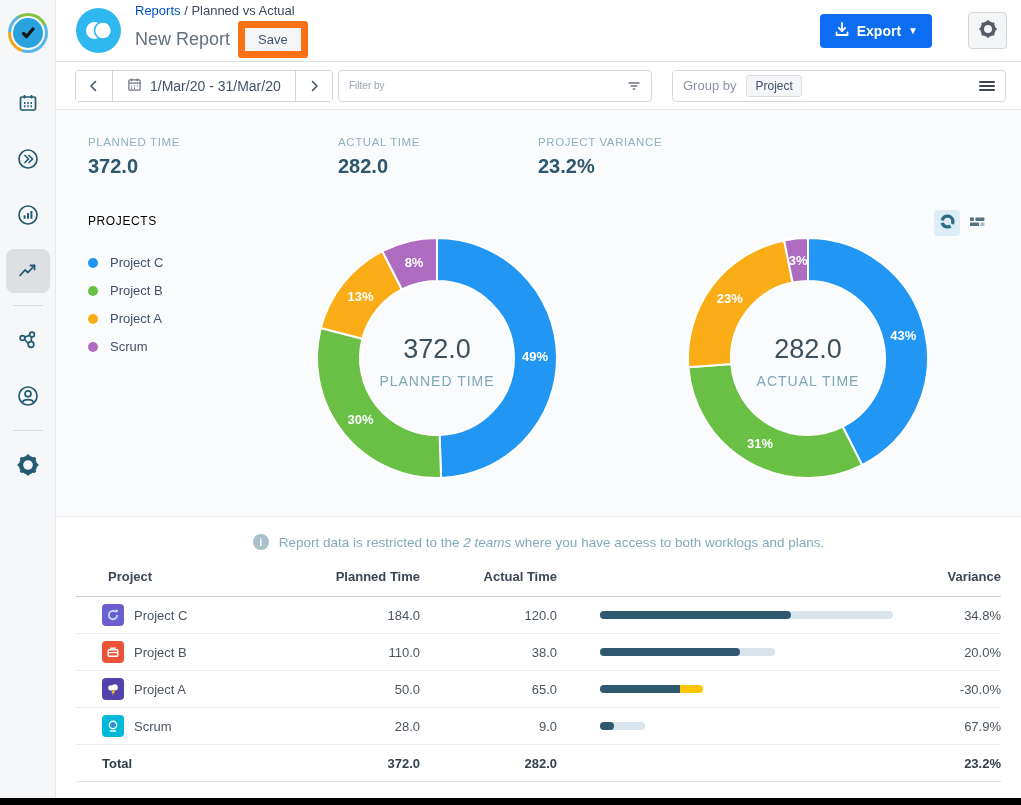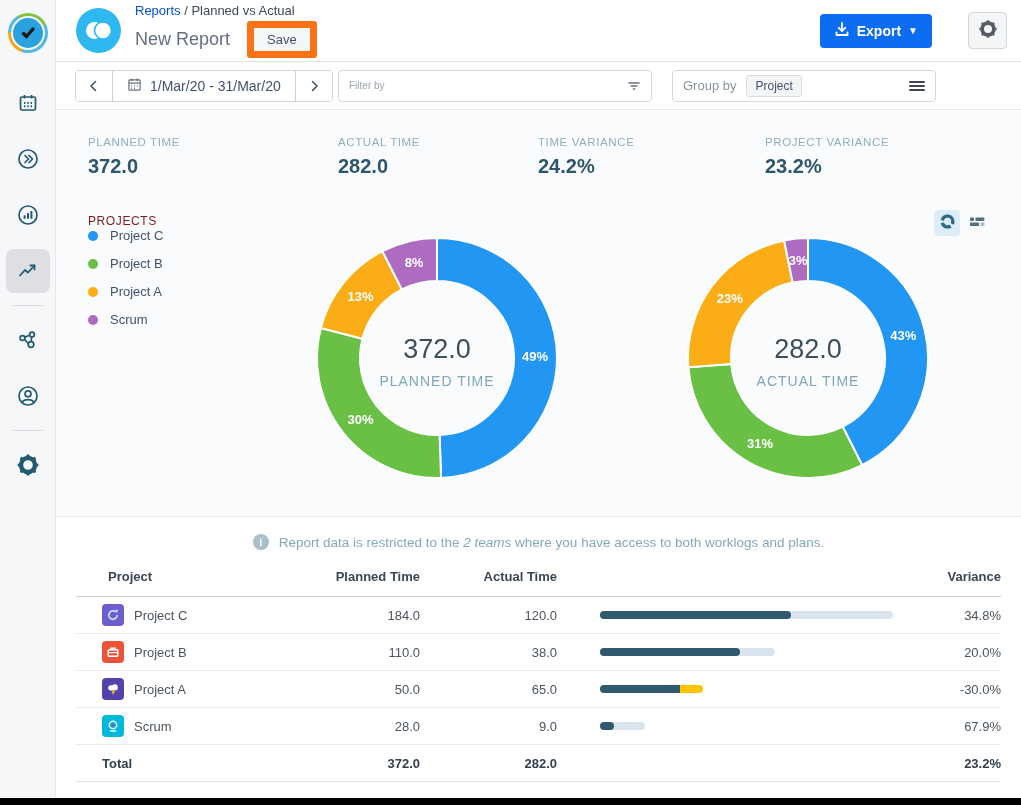--- a/index.html
+++ b/index.html
@@ -21,53 +21,53 @@
   
   .main { position:absolute; left:56px; top:0; width:965px; height:805px; }
 
   
   .topbar { height:62px; background:#fff; border-bottom:1px solid #dfe1e5; display:flex; align-items:center; padding:0 14px 0 20px; }
   .report-avatar { width:45px; height:45px; border-radius:50%; background:#2fb7ef; margin-right:14px; flex:0 0 auto; }
   .titles { flex:1 1 auto; }
   .breadcrumb { font-size:13px; margin-bottom:3px; }
   .breadcrumb .bc-link { color:#0052cc; cursor:pointer; }
   .breadcrumb .bc-rest { color:#404a5a; }
-  .title-row { display:flex; align-items:center; gap:17px; }
+  .title-row { display:flex; align-items:center; gap:8px; }
   .page-title { font-size:18px; color:#64707f; }
   .save-btn { font-size:13px; color:#42526e; background:#f5f6f7; border:7px solid #f97316; border-radius:3px; padding:4px 13px; cursor:pointer; }
   .header-actions { display:flex; align-items:center; gap:36px; }
   .export-btn { background:#0c6cf2; color:#fff; font-size:14px; font-weight:bold; border:none; border-radius:4px; height:34px; padding:0 14px; display:flex; align-items:center; gap:7px; cursor:pointer; }
   .export-caret { font-size:10px; }
   .icon-btn { width:39px; height:37px; background:#f4f5f6; border:1px solid #d4d7db; border-radius:4px; display:flex; align-items:center; justify-content:center; cursor:pointer; }
 
   
   .toolbar { height:48px; background:#fff; border-bottom:1px solid #e4e6e9; display:flex; align-items:center; padding:0 14px 0 19px; position:relative; }
   .date-group { display:flex; height:32px; border:1px solid #cfd3d9; border-radius:4px; overflow:hidden; background:#fff; }
   .date-nav { width:36px; display:flex; align-items:center; justify-content:center; cursor:pointer; background:#fff; border:none; }
   .date-display { display:flex; align-items:center; gap:8px; padding:0 14px; border-left:1px solid #cfd3d9; border-right:1px solid #cfd3d9; font-size:14px; color:#42526e; cursor:pointer; }
   .filter-box { position:absolute; left:282px; width:314px; height:32px; border:1px solid #d5d8dd; border-radius:4px; display:flex; align-items:center; background:#fff; }
   .filter-box input { flex:1; border:none; outline:none; font-size:10px; color:#a21caf; padding:0 10px; font-family:"Liberation Sans",sans-serif; background:transparent; }
   .filter-box input::placeholder { color:#9aa2af; }
   .filter-icon-wrap { padding:0 10px; display:flex; align-items:center; cursor:pointer; }
-  .groupby-box { position:absolute; left:616px; width:264px; height:32px; border:1px solid #d5d8dd; border-radius:4px; display:flex; align-items:center; background:#fff; padding:0 10px; }
+  .groupby-box { position:absolute; left:616px; width:334px; height:32px; border:1px solid #d5d8dd; border-radius:4px; display:flex; align-items:center; background:#fff; padding:0 10px; }
   .groupby-label { font-size:13px; color:#8a93a2; margin-right:10px; }
   .groupby-chip { font-size:12px; color:#42526e; background:#f4f5f7; border:1px solid #d9dce1; border-radius:3px; padding:3px 8px; cursor:pointer; }
   .groupby-spacer { flex:1; }
   .hamburger-wrap { display:flex; align-items:center; cursor:pointer; }
 
   
   .chart-section { height:407px; background:#fafbfc; border-bottom:1px solid #e8eaed; position:relative; }
   .stats-row { display:flex; padding:26px 0 0 32px; }
   .stat { }
   .stat:nth-child(1){ width:250px; } .stat:nth-child(2){ width:200px; } .stat:nth-child(3){ width:227px; }
   .stat-label { font-size:11.5px; letter-spacing:.6px; color:#8fb0be; margin-bottom:7px; }
   .stat-value { font-size:20px; font-weight:bold; color:#2d576c; }
 
   .legend { position:absolute; left:32px; top:104px; }
-  .legend-title { font-size:12px; letter-spacing:.6px; color:#7f1d1d; margin-bottom:0; }
+  .legend-title { font-size:12px; letter-spacing:.6px; color:#000000; margin-bottom:27px; }
   .legend-item { display:flex; align-items:center; gap:12px; margin-bottom:13px; cursor:pointer; }
   .legend-dot { width:10px; height:10px; border-radius:50%; flex:0 0 auto; }
   .legend-text { font-size:13px; color:#42526e; }
 
   .view-toggles { position:absolute; right:31px; top:100px; display:flex; align-items:center; gap:4px; }
   .toggle-btn { width:26px; height:26px; border-radius:4px; display:flex; align-items:center; justify-content:center; cursor:pointer; }
   .toggle-btn.active { background:#ddedf7; }
 
   .donut { position:absolute; width:260px; height:260px; top:118px; }
   .donut.planned { left:251px; }
@@ -315,24 +315,20 @@
       <div class="stats-row" id="stats-row">
           <div class="stat">
             <div class="stat-label">PLANNED TIME</div>
             <div class="stat-value">372.0</div>
           </div>
           <div class="stat">
             <div class="stat-label">ACTUAL TIME</div>
             <div class="stat-value">282.0</div>
           </div>
           <div class="stat">
-            <div class="stat-label">TIME VARIANCE</div>
-            <div class="stat-value">24.2%</div>
-          </div>
-          <div class="stat">
             <div class="stat-label">PROJECT VARIANCE</div>
             <div class="stat-value">23.2%</div>
           </div>
         </div>
 
       <div class="legend">
         <div class="legend-title">PROJECTS</div>
         <div id="legend-items">
             <div class="legend-item">
               <span class="legend-dot" style="background: rgb(33, 150, 243);"></span>

